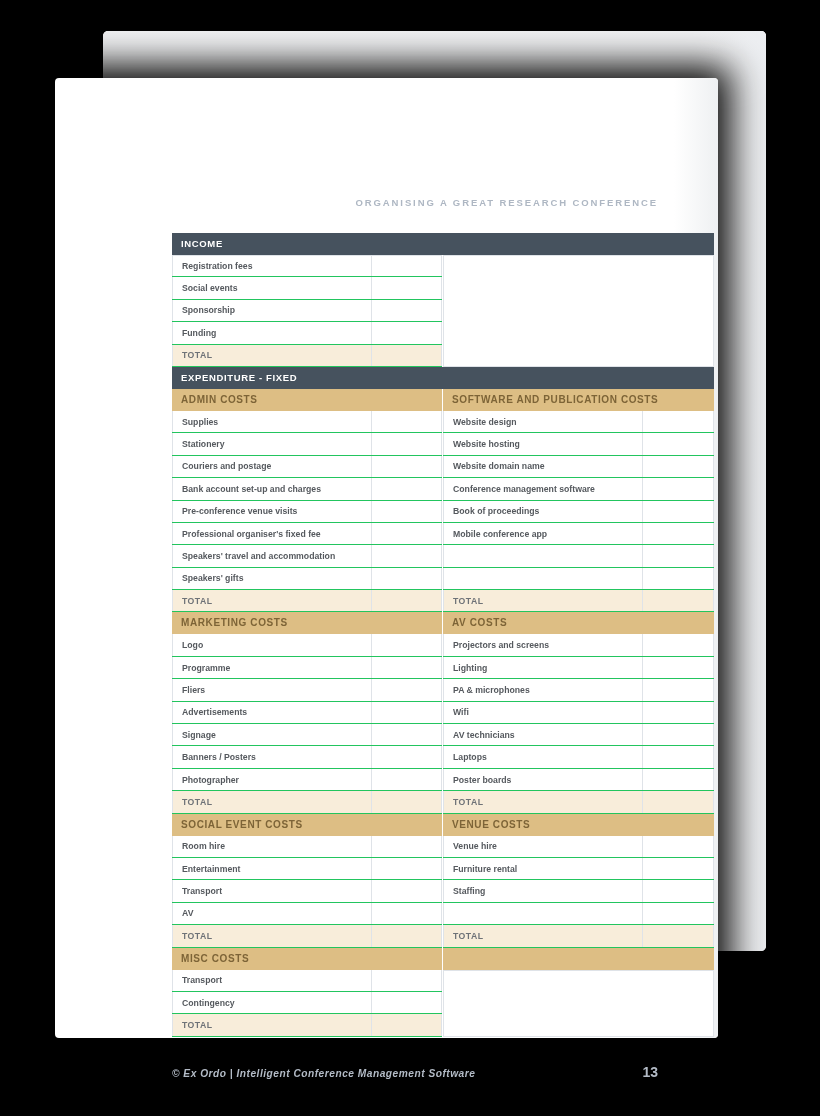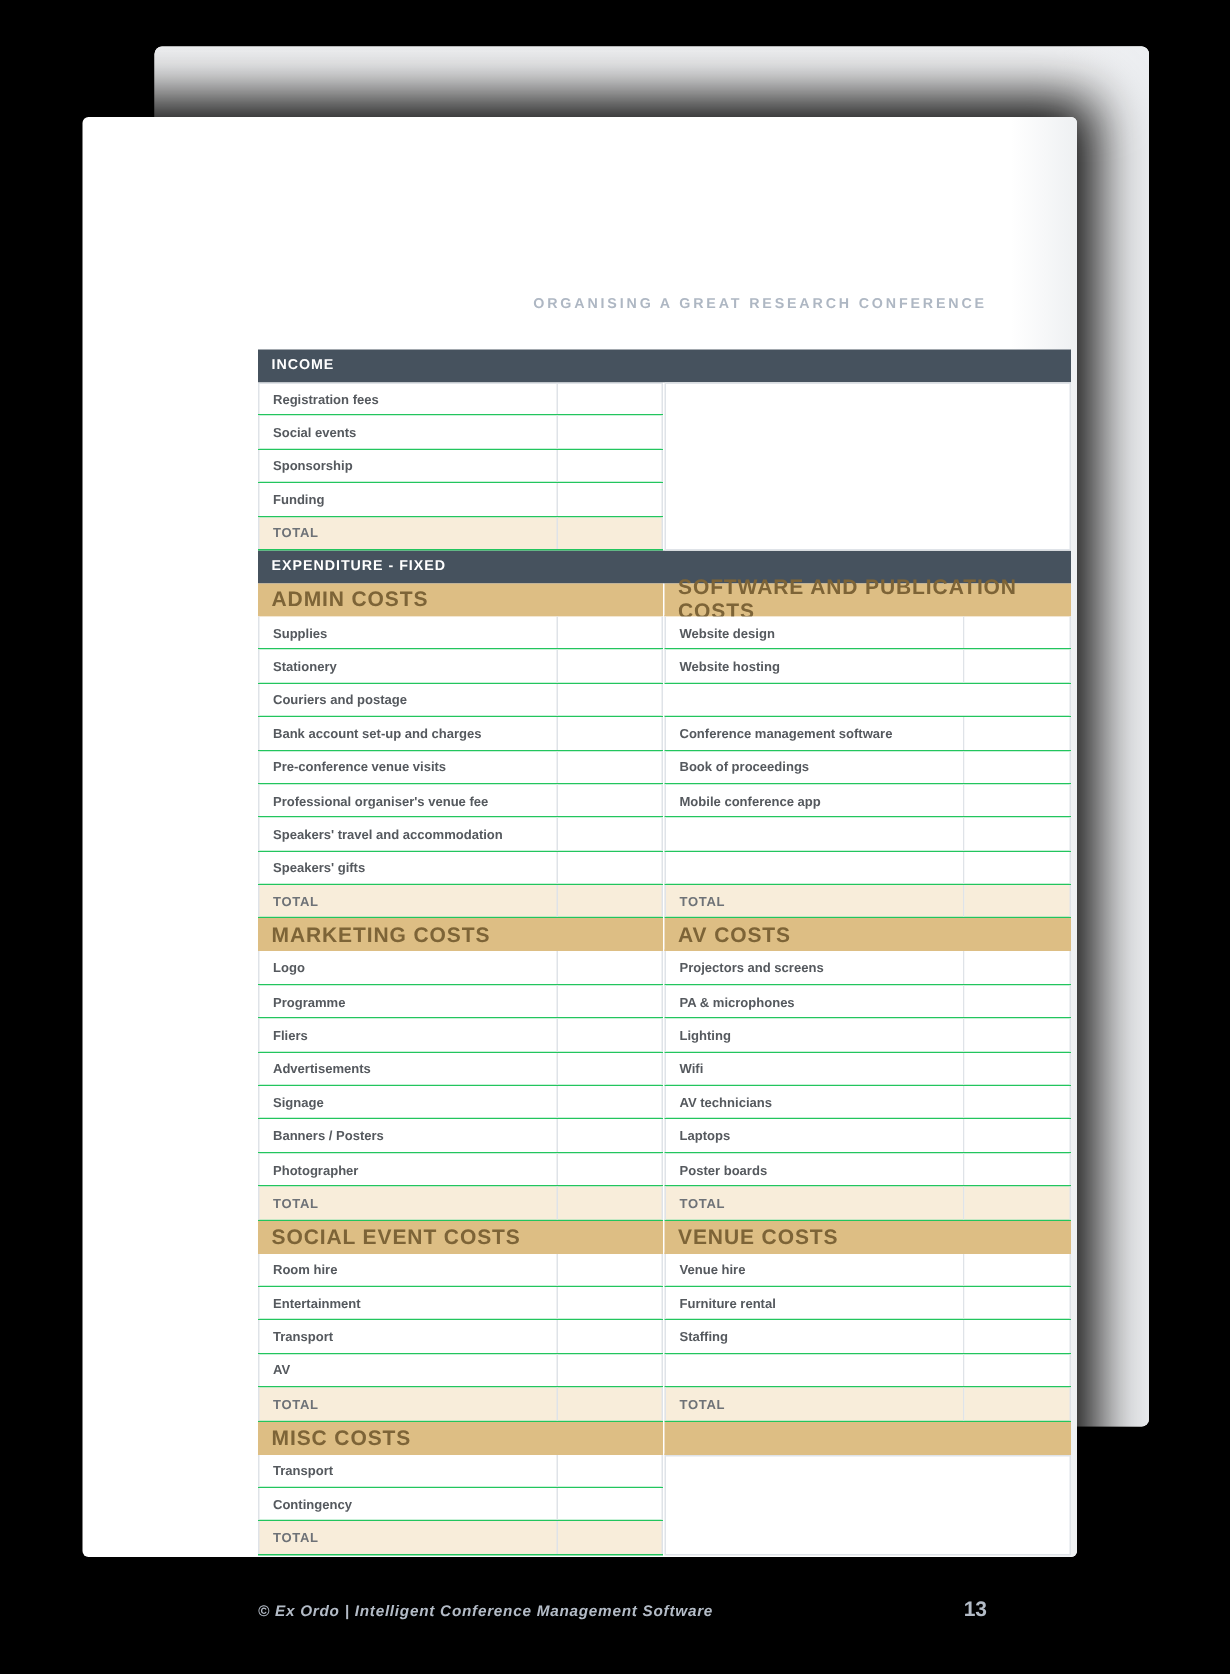--- a/index.html
+++ b/index.html
@@ -119,21 +119,21 @@
     width: 271px;
     display: flex;
     flex-direction: column;
   }
   .col-left  { border-right: 1px solid #ffffff; }
 
   
   .subhead {
     background: #ddbe84;
     color: #7d6437;
-    font-size: 14px;
+    font-size: 10px;
     font-weight: 700;
     letter-spacing: 0.6px;
     height: 22px;
     display: flex;
     align-items: center;
     padding-left: 9px;
     border-bottom: 1px solid #ddbe84;
   }
   .subhead.blank { color: transparent; }
 
@@ -273,21 +273,21 @@
             </div>
             <div class="row">
               <div class="cell-label">Bank account set-up and charges</div>
               <div class="cell-value"></div>
             </div>
             <div class="row">
               <div class="cell-label">Pre-conference venue visits</div>
               <div class="cell-value"></div>
             </div>
             <div class="row">
-              <div class="cell-label">Professional organiser's venue fee</div>
+              <div class="cell-label">Professional organiser's fixed fee</div>
               <div class="cell-value"></div>
             </div>
             <div class="row">
               <div class="cell-label">Speakers' travel and accommodation</div>
               <div class="cell-value"></div>
             </div>
             <div class="row">
               <div class="cell-label">Speakers' gifts</div>
               <div class="cell-value"></div>
             </div>
@@ -300,20 +300,21 @@
             <div class="subhead">SOFTWARE AND PUBLICATION COSTS</div>
             <div class="row">
               <div class="cell-label">Website design</div>
               <div class="cell-value"></div>
             </div>
             <div class="row">
               <div class="cell-label">Website hosting</div>
               <div class="cell-value"></div>
             </div>
             <div class="row">
+              <div class="cell-label">Website domain name</div>
               <div class="cell-value"></div>
             </div>
             <div class="row">
               <div class="cell-label">Conference management software</div>
               <div class="cell-value"></div>
             </div>
             <div class="row">
               <div class="cell-label">Book of proceedings</div>
               <div class="cell-value"></div>
             </div>
@@ -371,25 +372,25 @@
               <div class="cell-value"></div>
             </div>
           </div>
           <div class="col col-right">
             <div class="subhead">AV COSTS</div>
             <div class="row">
               <div class="cell-label">Projectors and screens</div>
               <div class="cell-value"></div>
             </div>
             <div class="row">
+              <div class="cell-label">Lighting</div>
+              <div class="cell-value"></div>
+            </div>
+            <div class="row">
               <div class="cell-label">PA &amp; microphones</div>
-              <div class="cell-value"></div>
-            </div>
-            <div class="row">
-              <div class="cell-label">Lighting</div>
               <div class="cell-value"></div>
             </div>
             <div class="row">
               <div class="cell-label">Wifi</div>
               <div class="cell-value"></div>
             </div>
             <div class="row">
               <div class="cell-label">AV technicians</div>
               <div class="cell-value"></div>
             </div>

